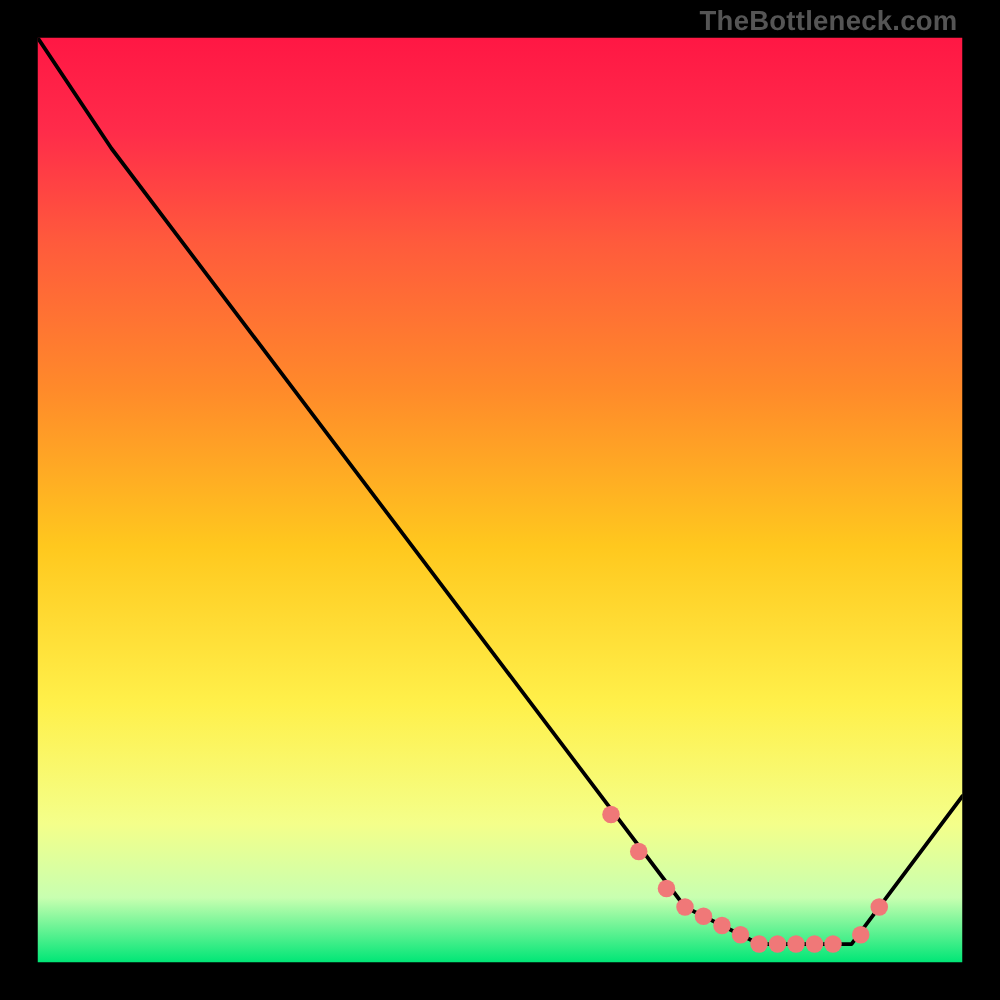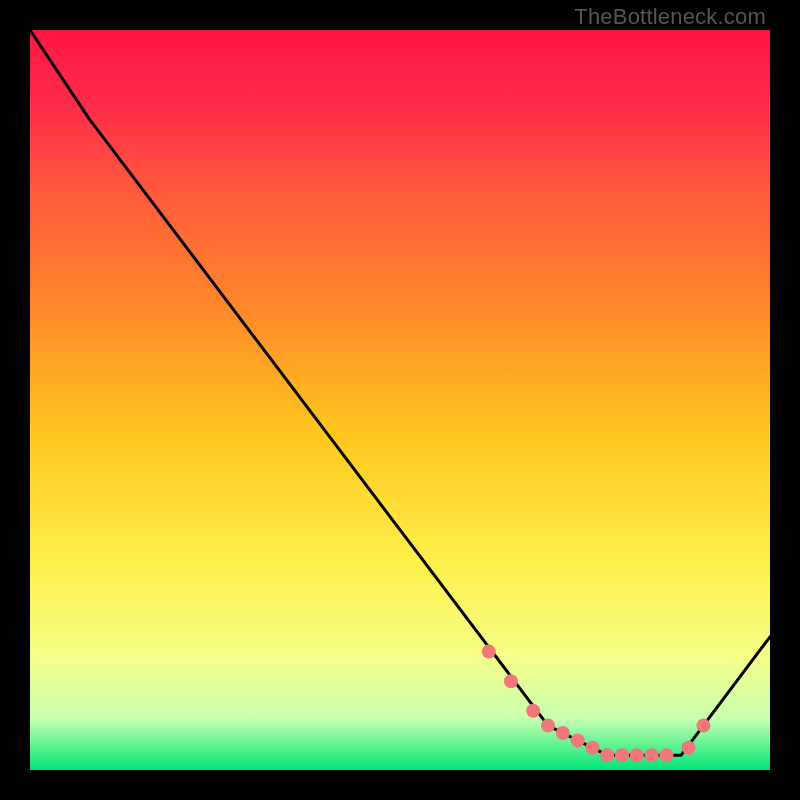--- a/index.html
+++ b/index.html
@@ -25,21 +25,21 @@
     top: 0;
     width: 740px;
     height: 740px;
   }
   .watermark {
     position: absolute;
     top: 4px;
     right: 34px;
     color: #555;
     font-size: 22px;
-    font-weight: 400;
+    font-weight: 700;
     letter-spacing: 0.2px;
     user-select: none;
   }
   svg {
     display: block;
   }
 </style>
 </head>
 <body>
 

